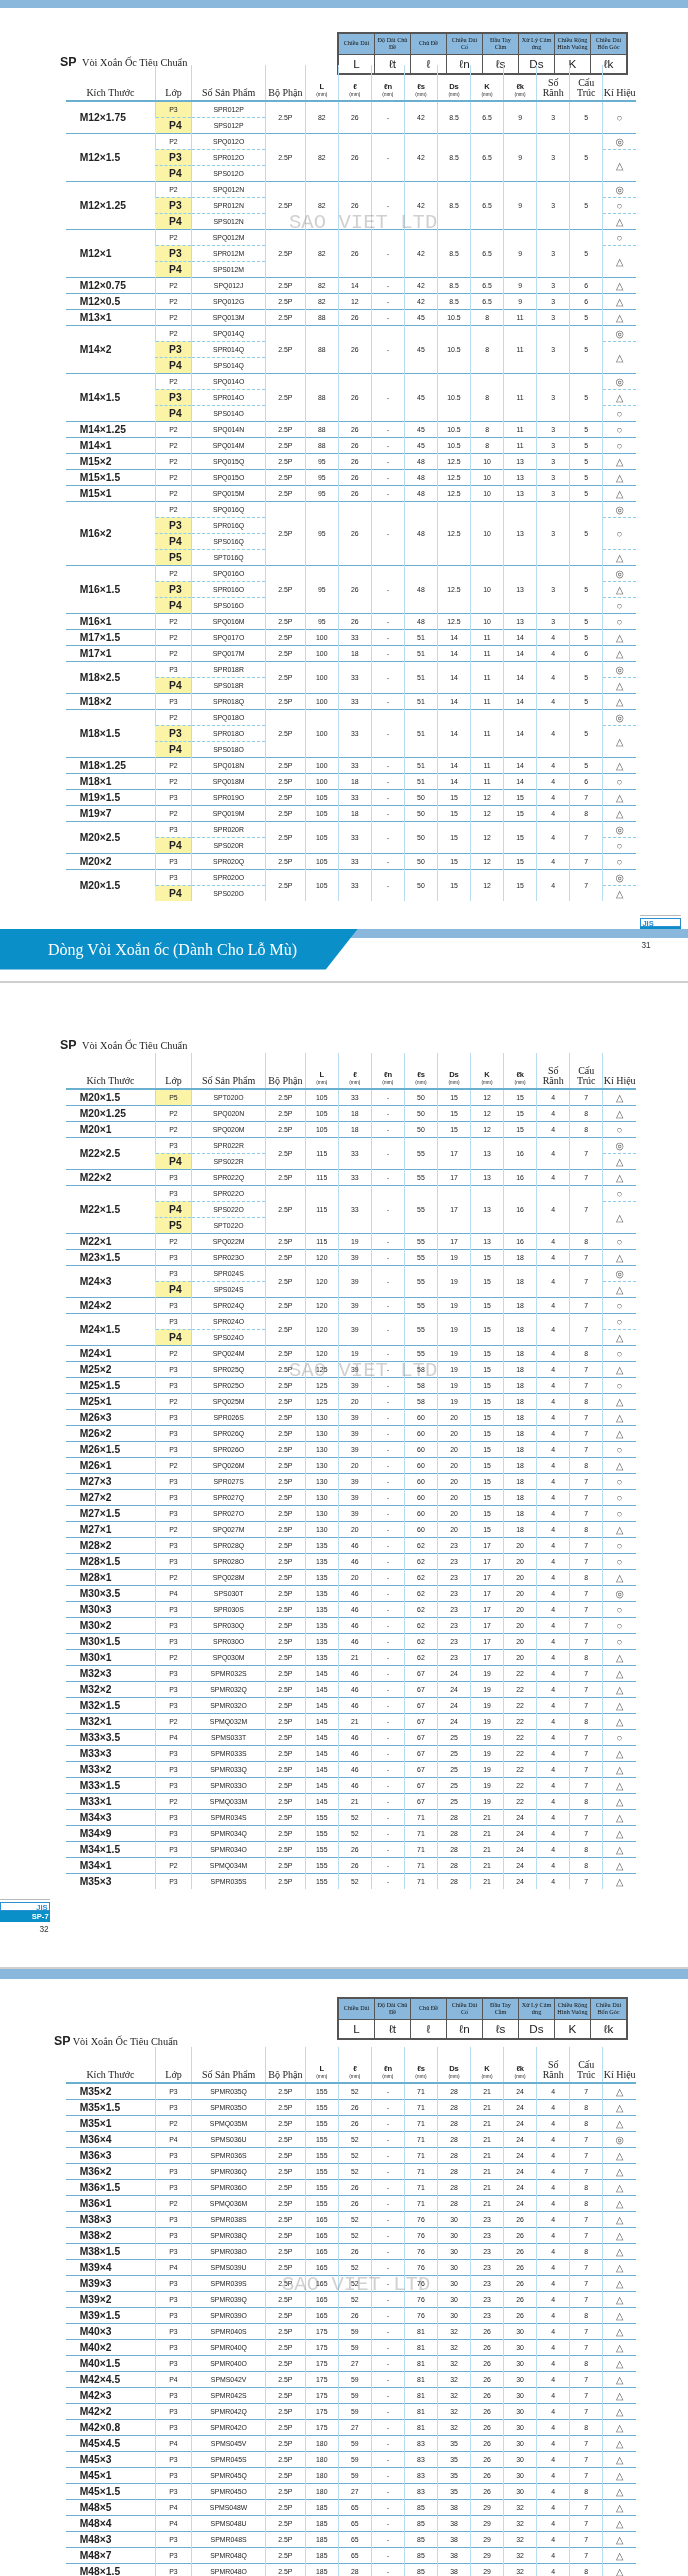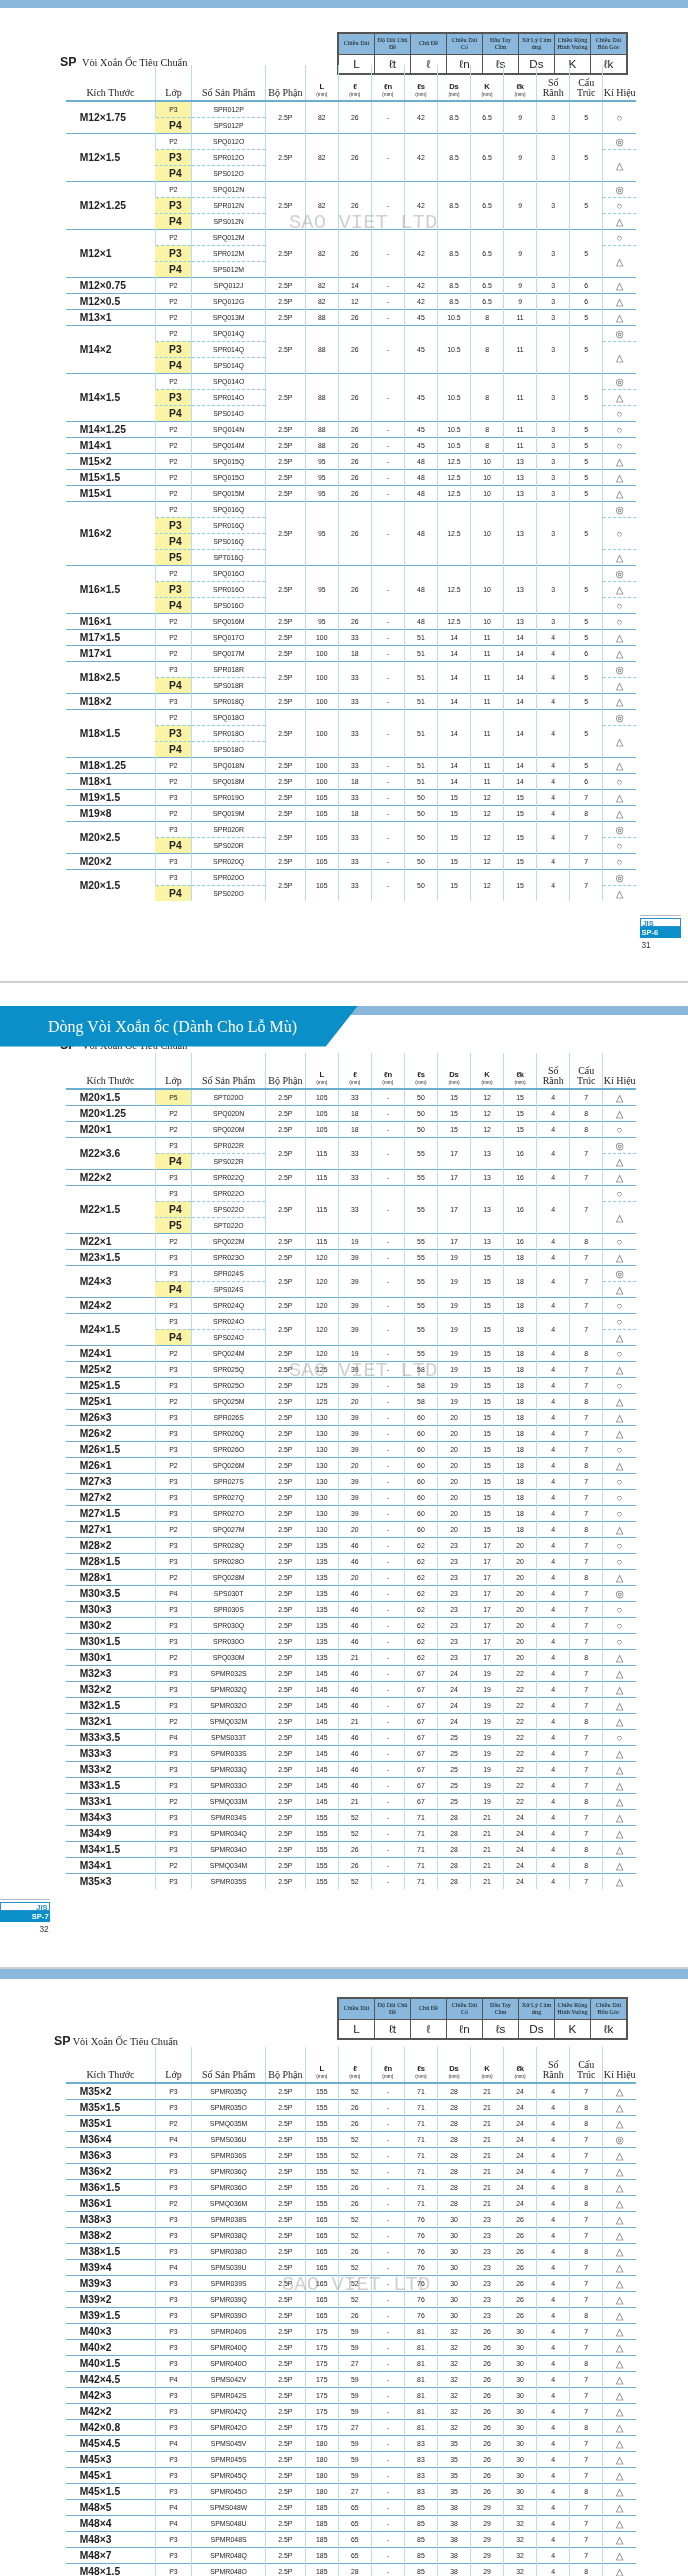--- a/index.html
+++ b/index.html
@@ -598,21 +598,21 @@
         <td rowspan="1">-</td>
         <td rowspan="1">50</td>
         <td rowspan="1">15</td>
         <td rowspan="1">12</td>
         <td rowspan="1">15</td>
         <td rowspan="1">4</td>
         <td rowspan="1">7</td>
         <td class="sym" rowspan="1">△</td>
       </tr>
       <tr class="grp-start">
-        <td rowspan="1">M19×8</td>
+        <td rowspan="1">M19×7</td>
         <td class="lop">P2</td>
         <td>SPQ019M</td>
         <td rowspan="1">2.5P</td>
         <td rowspan="1">105</td>
         <td rowspan="1">18</td>
         <td rowspan="1">-</td>
         <td rowspan="1">50</td>
         <td rowspan="1">15</td>
         <td rowspan="1">12</td>
         <td rowspan="1">15</td>
@@ -683,21 +683,21 @@
 <div class="watermark" style="left:289px; top:211px;">SAO VIET LTD</div>
 
 <div class="pagetag" id="tag-0" style="left:640px; top:915px;">
   <div class="line"></div>
   <div class="jis">JIS</div>
   <div class="sp">SP-6</div>
   <div class="num">31</div>
 </div>
 
 <div class="divider" style="top:981px;"></div>
-<div class="banner" style="top:996px;text-align:center;">
+<div class="banner" style="top:919px;text-align:center;">
   <div class="banner-light"></div>
   <div class="banner-dark-top"></div>
   <div class="banner-title">Dòng Vòi Xoắn ốc (Dành Cho Lỗ Mù)</div>
 </div>
 
 <div class="sp-title" style="top:1038px;">
   <b>SP</b><span>Vòi Xoắn Ốc Tiêu Chuẩn</span>
 </div>
 <table class="spec" id="spec-1" style="top:1053px;">
     <colgroup>
@@ -777,21 +777,21 @@
         <td rowspan="1">-</td>
         <td rowspan="1">50</td>
         <td rowspan="1">15</td>
         <td rowspan="1">12</td>
         <td rowspan="1">15</td>
         <td rowspan="1">4</td>
         <td rowspan="1">8</td>
         <td class="sym" rowspan="1">○</td>
       </tr>
       <tr class="grp-start">
-        <td rowspan="2">M22×3.6</td>
+        <td rowspan="2">M22×2.5</td>
         <td class="lop">P3</td>
         <td>SPR022R</td>
         <td rowspan="2">2.5P</td>
         <td rowspan="2">115</td>
         <td rowspan="2">33</td>
         <td rowspan="2">-</td>
         <td rowspan="2">55</td>
         <td rowspan="2">17</td>
         <td rowspan="2">13</td>
         <td rowspan="2">16</td>

